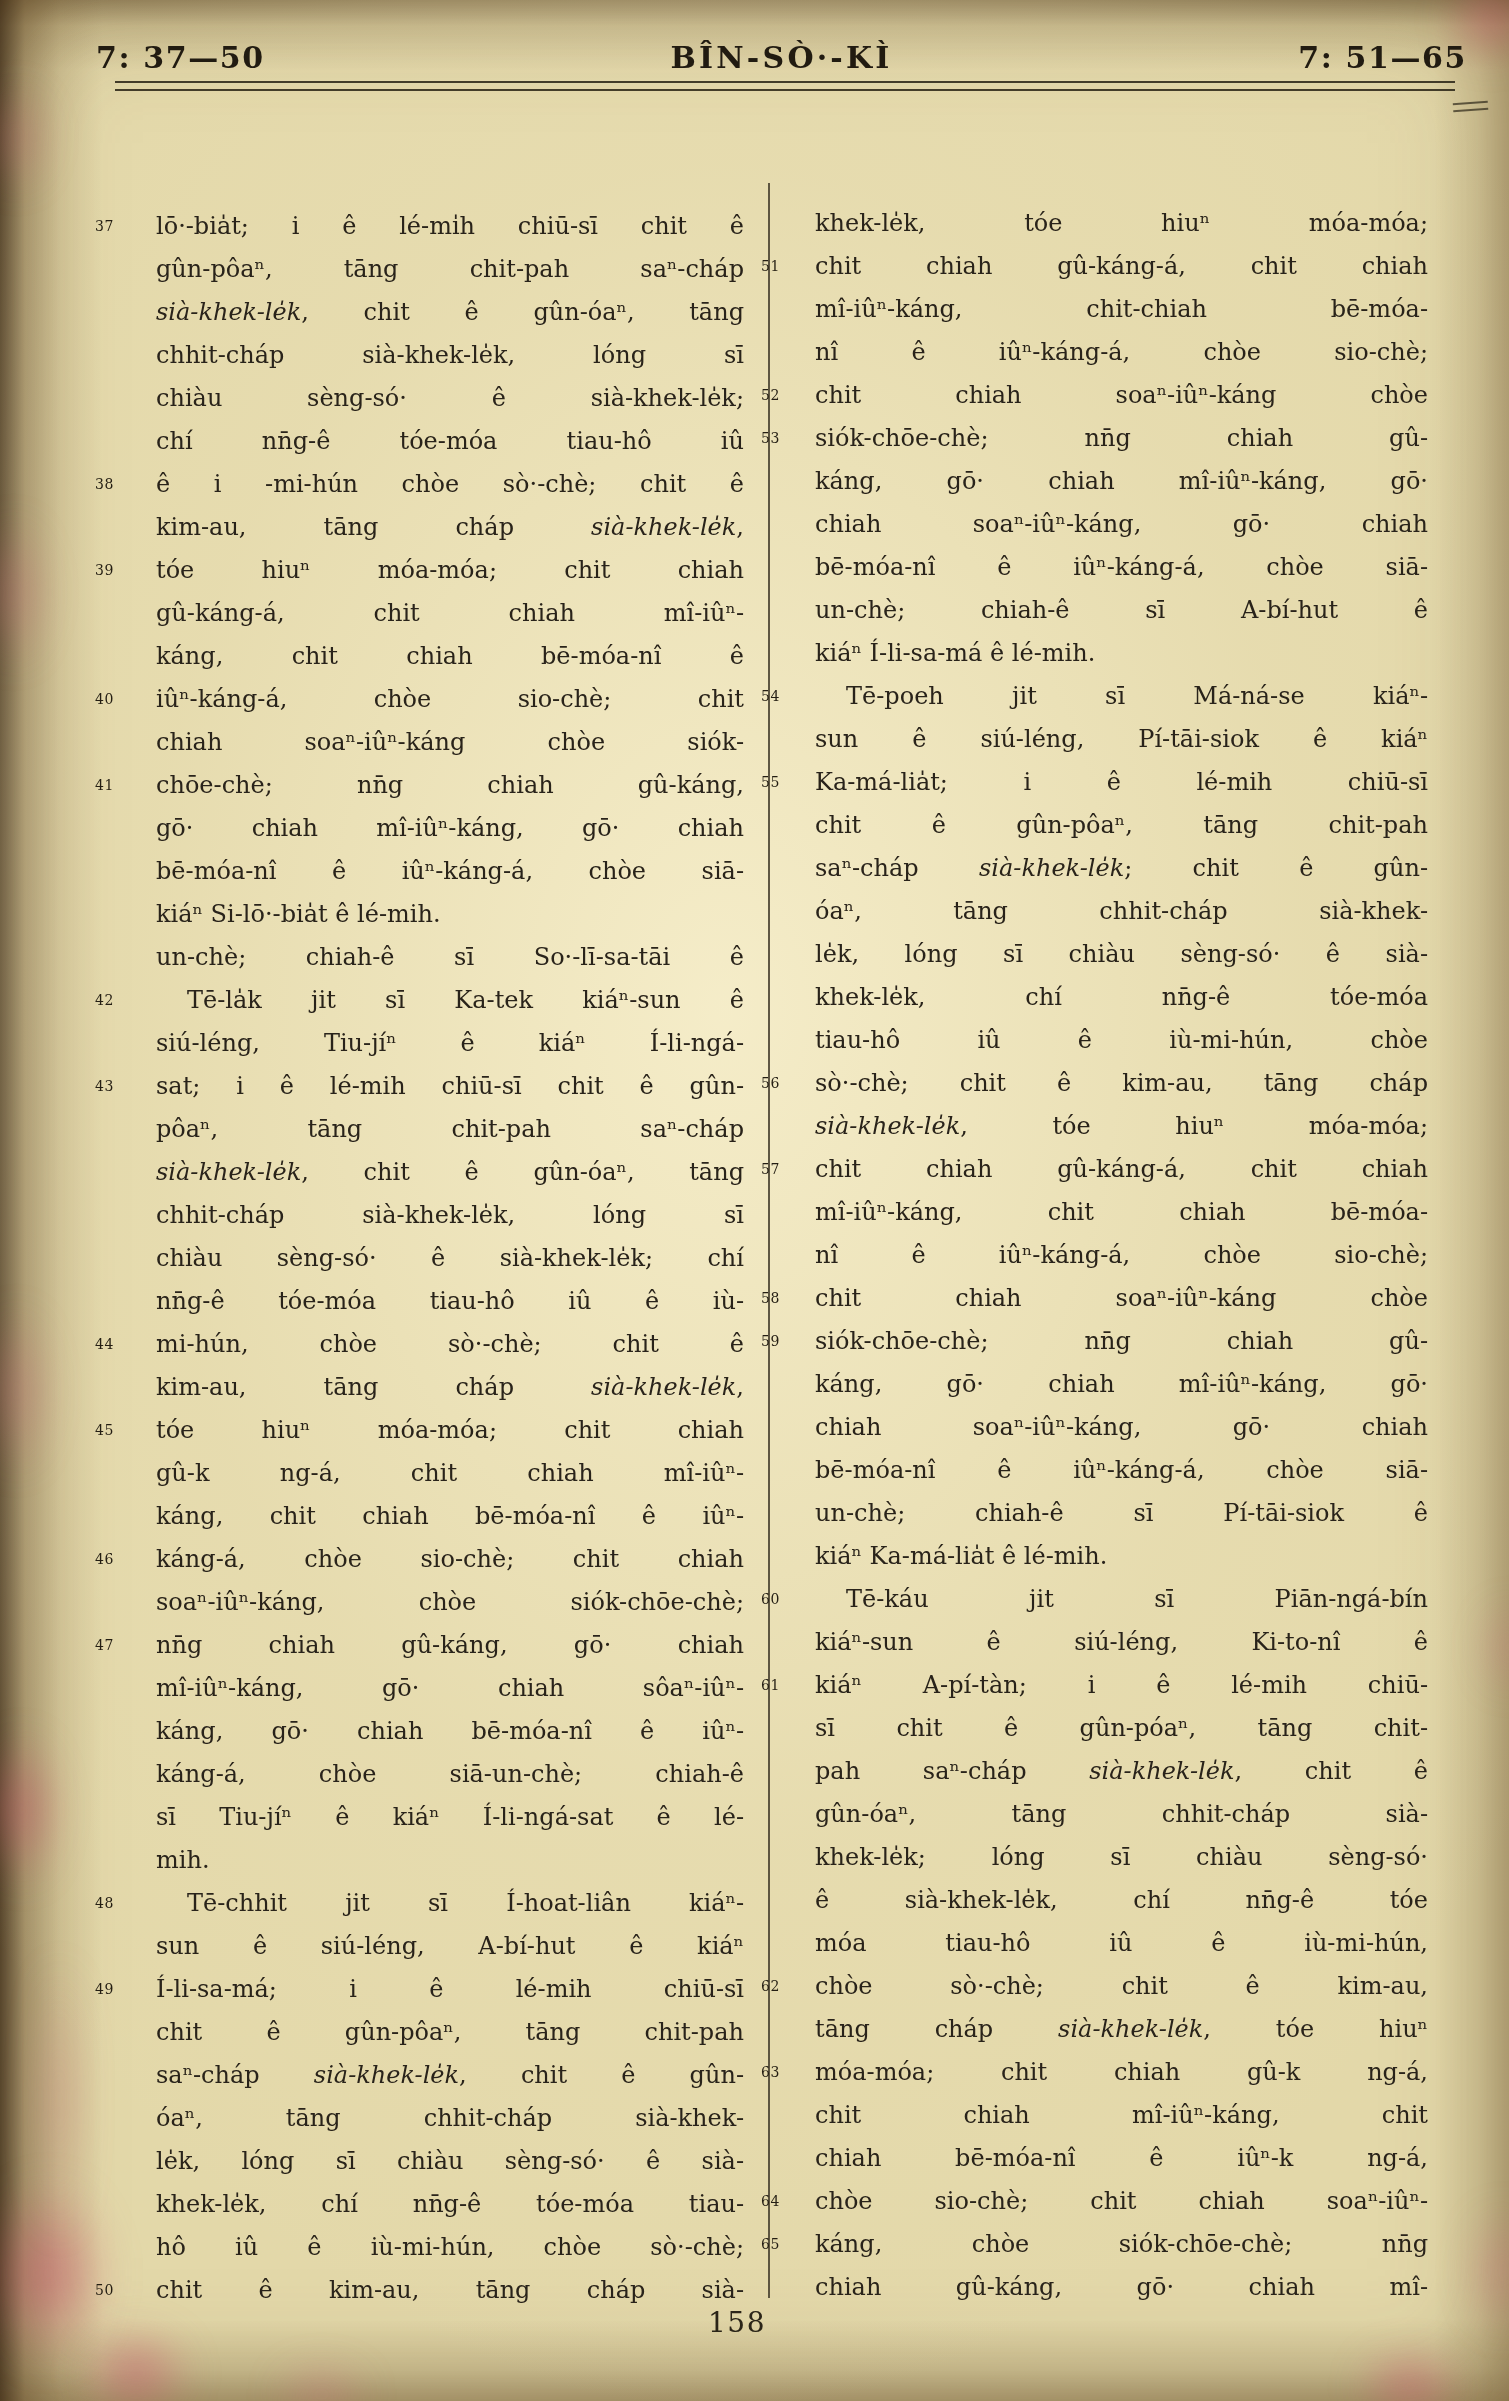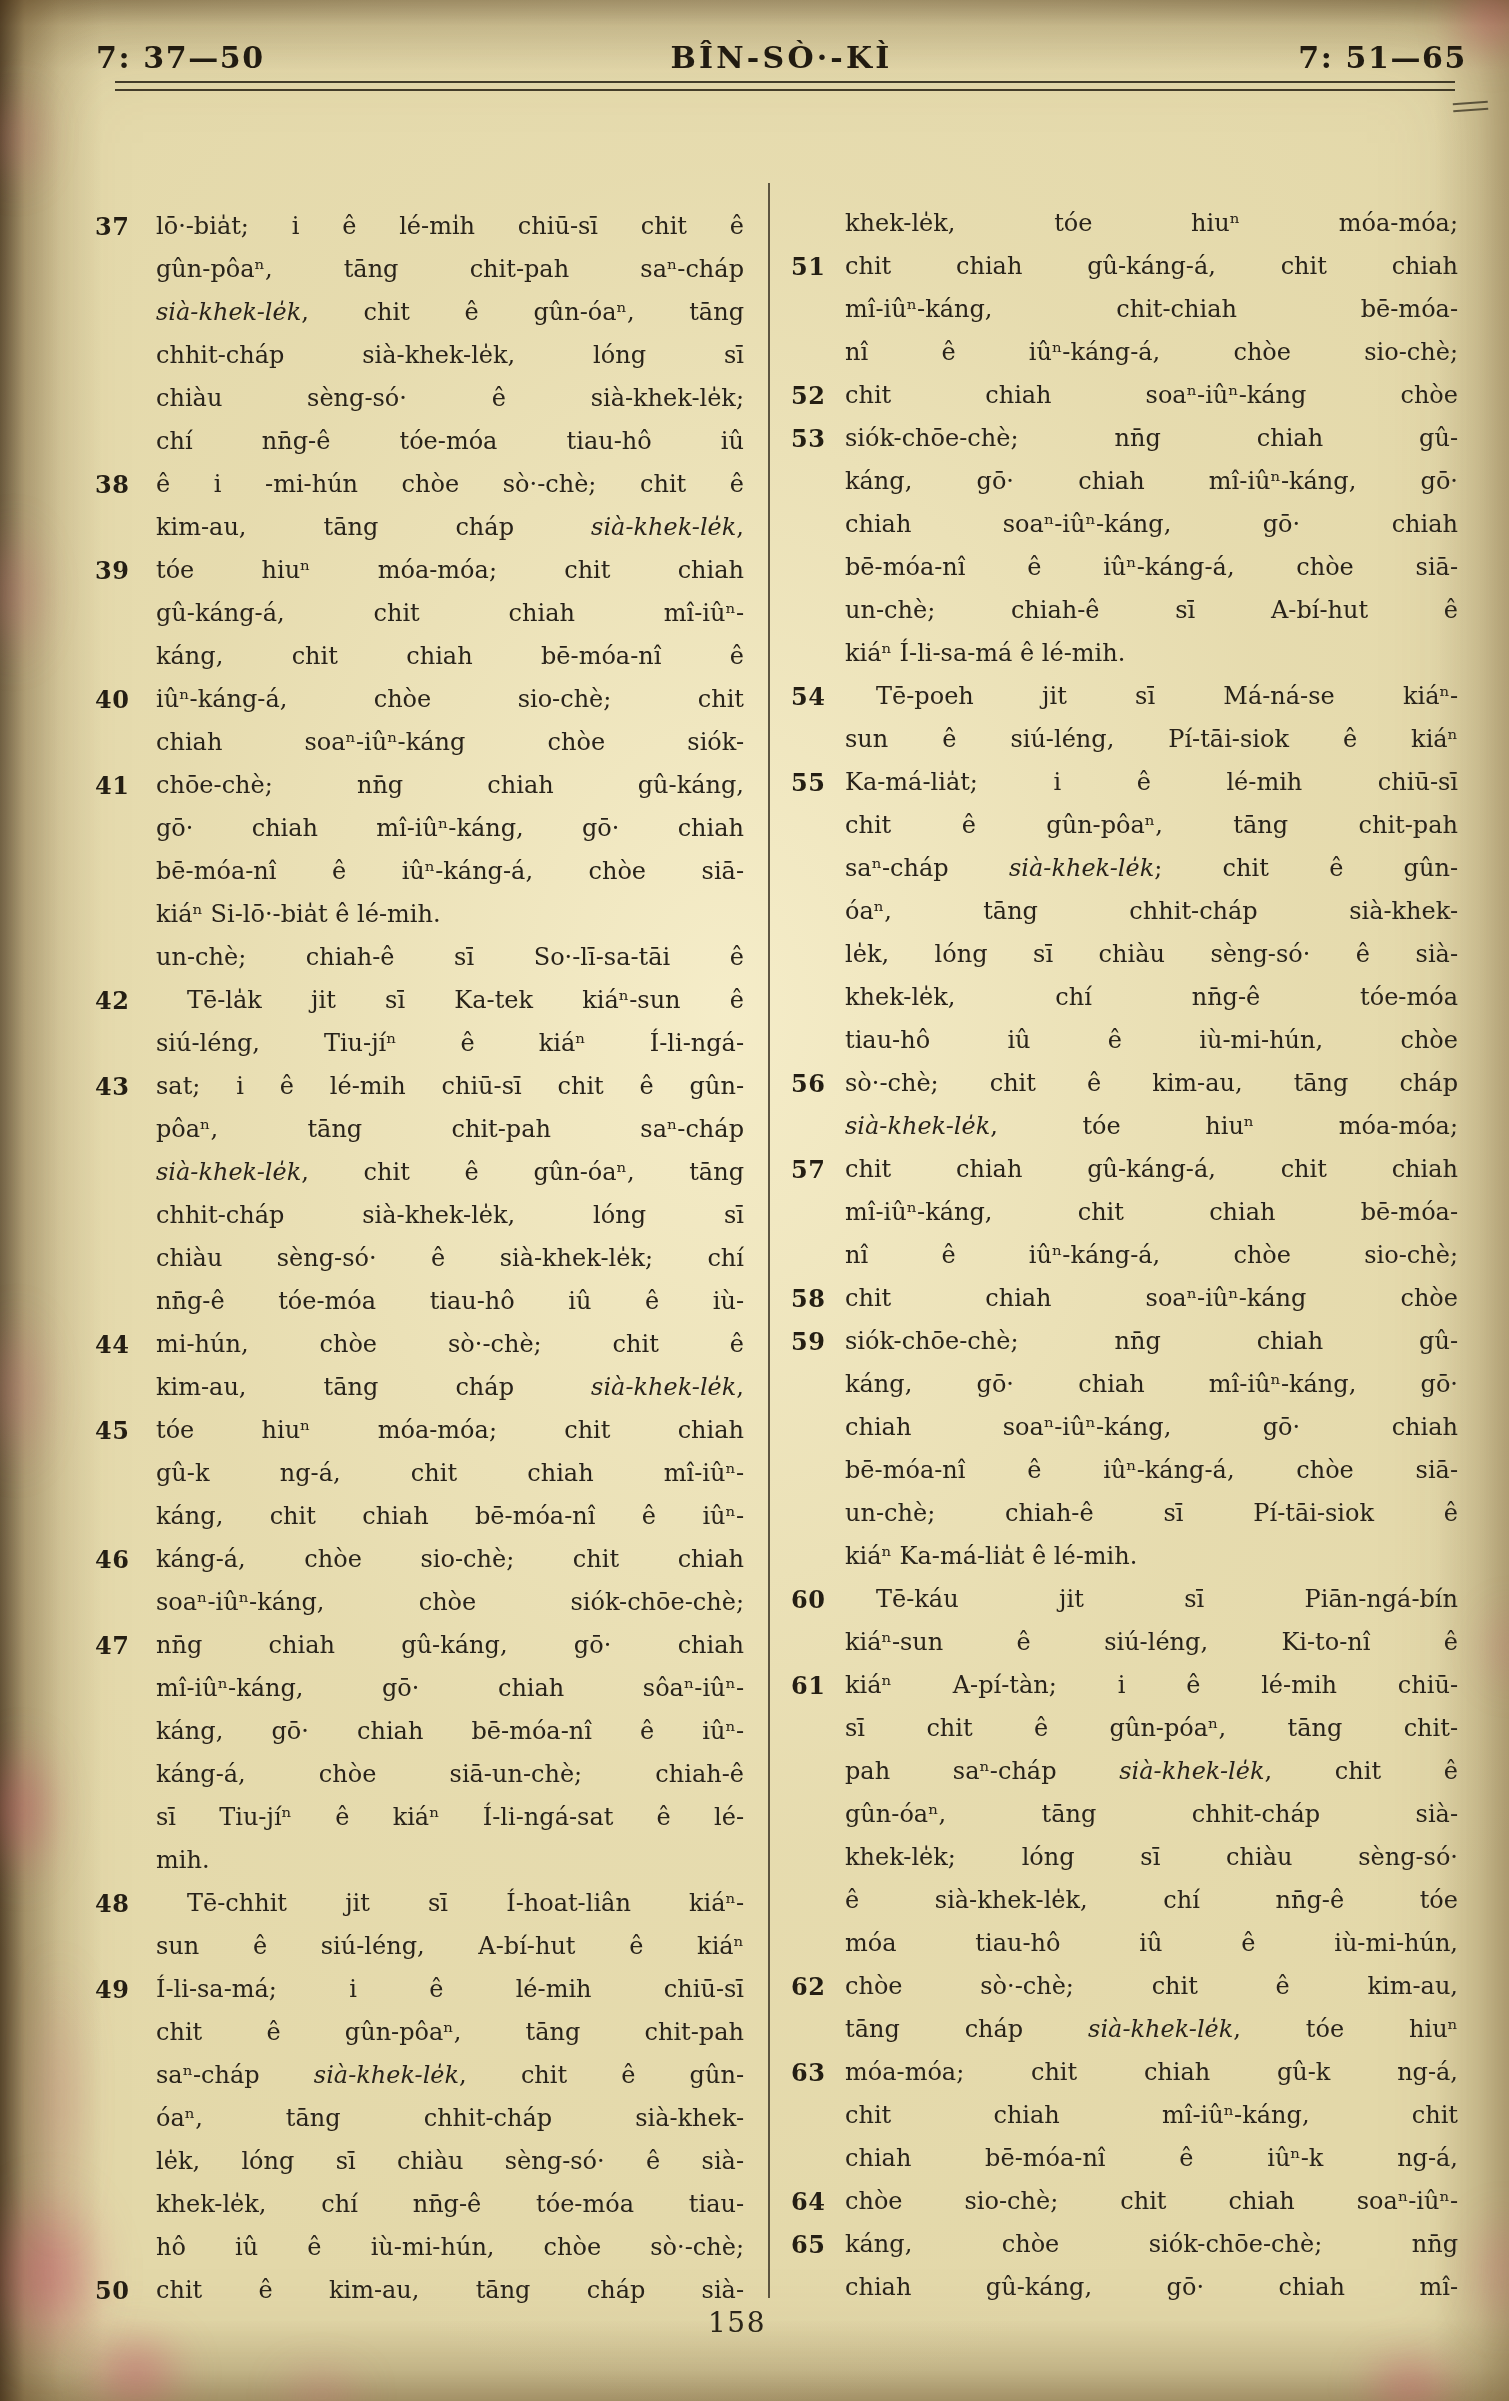--- a/index.html
+++ b/index.html
@@ -38,34 +38,34 @@
     border-top:2.7px solid #2d2718;border-bottom:2.7px solid #2d2718;opacity:.88;
   }
   .rule-tail{
     position:absolute;right:21.6px;top:102px;width:35px;height:4.9px;
     border-top:2.2px solid #2d2718;border-bottom:2.2px solid #2d2718;
     transform:rotate(-4deg);opacity:.7;
   }
 
   .col{position:absolute;font-size:24px;line-height:43px;color:#29231a;}
   .col-left{left:95px;top:205px;width:649px;}
-  .col-right{left:791px;top:202px;width:667px;}
+  .col-right{left:761px;top:202px;width:667px;}
   .col-left .lines{margin-left:61px;}
   .col-right .lines{margin-left:54px;}
   .divider{position:absolute;left:768px;top:183px;width:1.6px;height:2115px;background:#443d2d;opacity:.85;}
 
   .line{
     position:relative;height:43px;
     text-align:justify;text-align-last:justify;
   }
   .line.end{text-align-last:left;}
   .line.ind{text-indent:31px;}
   .vnum{
     position:absolute;left:-61px;top:1.6px;width:54px;
-    font-weight:bold;font-size:24px;line-height:39px;
+    font-weight:normal;font-size:14px;line-height:39px;
     text-align:right;text-indent:0;letter-spacing:0.5px;color:#241e13;
   }
   .col-right .vnum{left:-54px;}
   .ltext i{}
 
   .pageno{
     position:absolute;top:2306px;left:0;width:1474px;text-align:center;
     font-size:28px;color:#2b2518;letter-spacing:1.6px;
   }
 </style>

